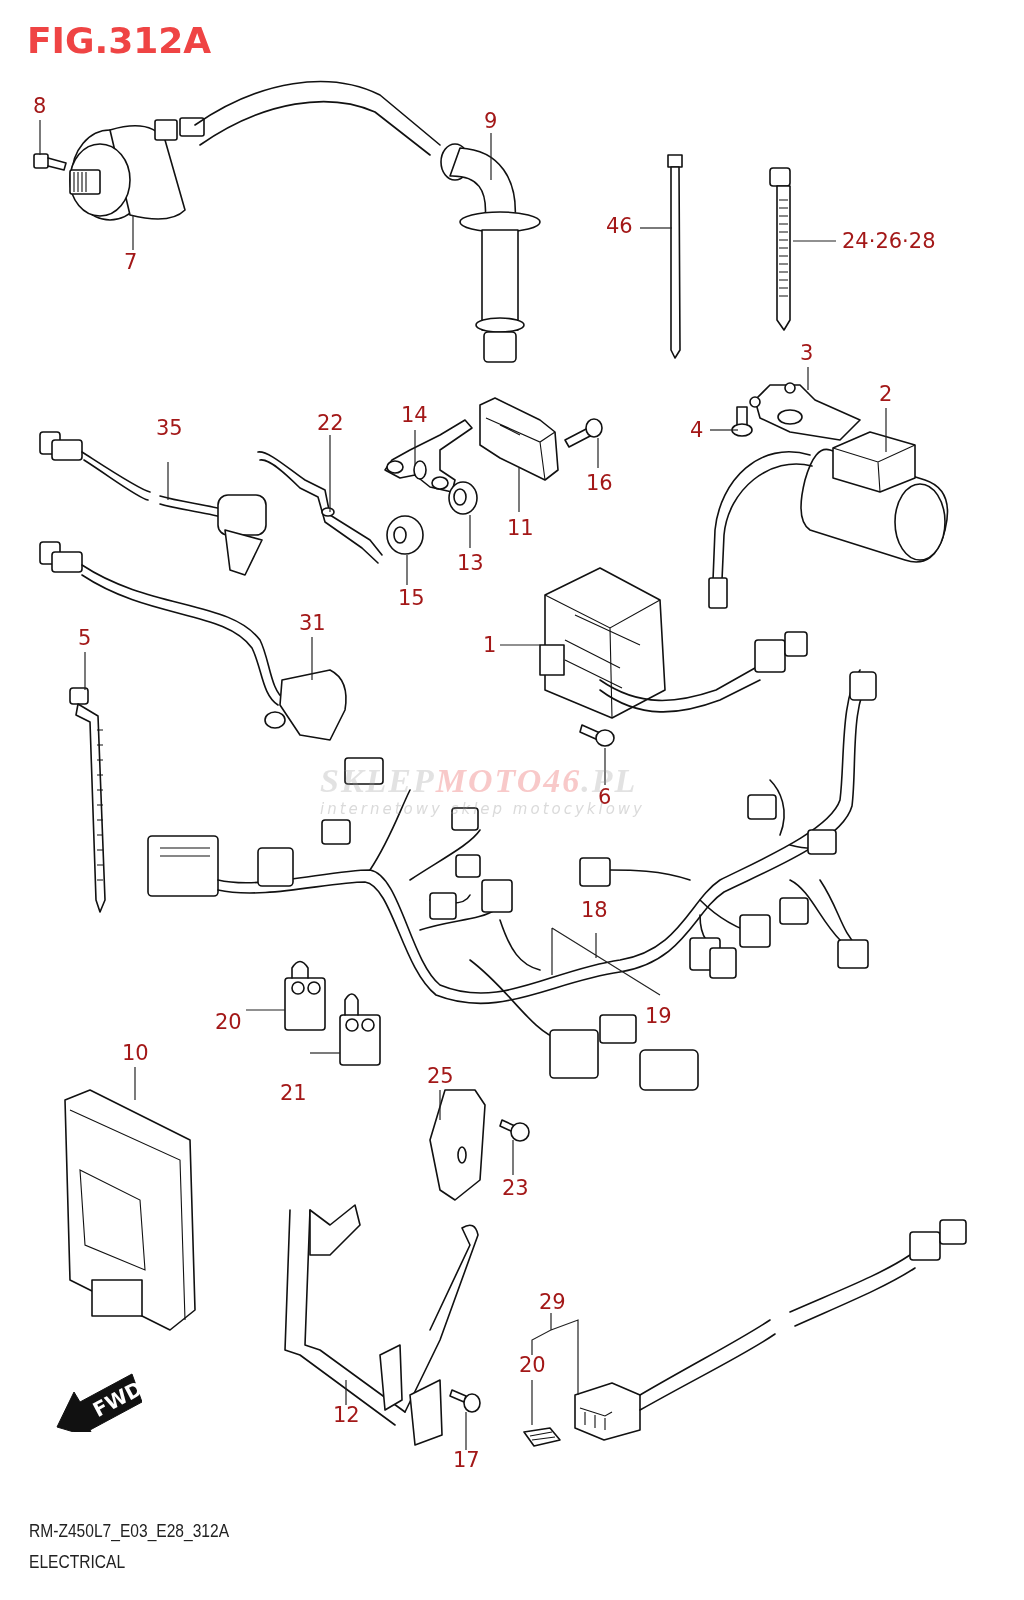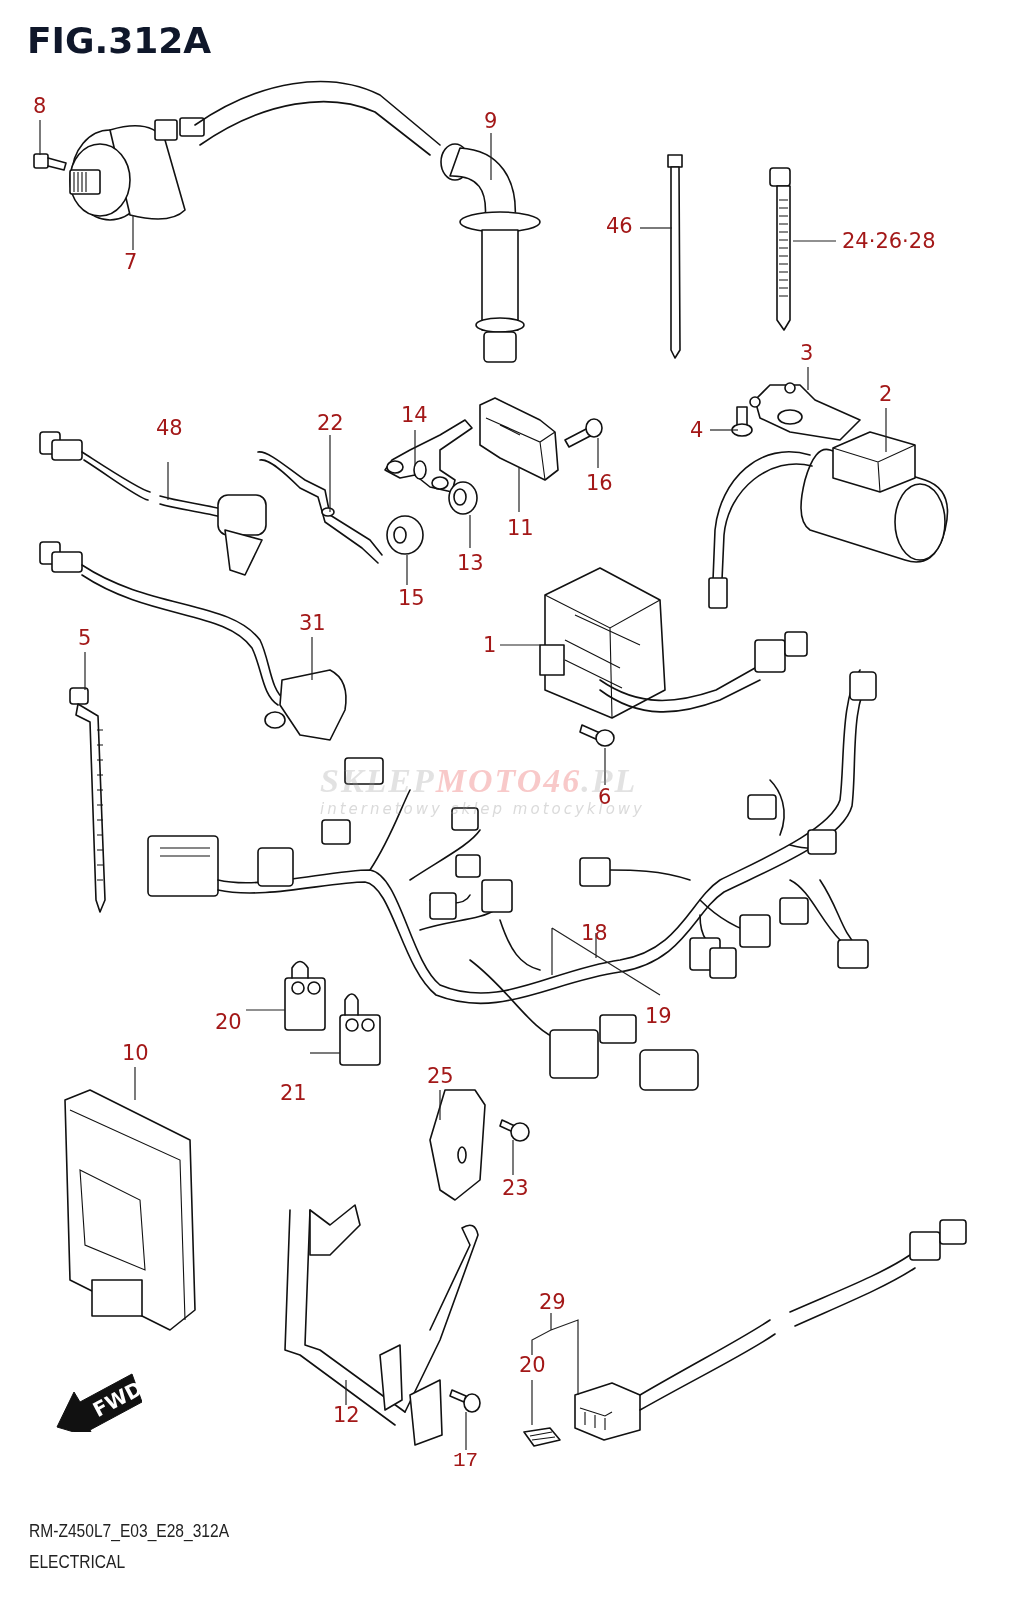--- a/index.html
+++ b/index.html
@@ -1,17 +1,17 @@
 <!DOCTYPE html>
 <html><head>
 <meta charset="utf-8">
 <style>
   html, body { margin:0; padding:0; background:#ffffff; }
   body { width:1024px; height:1600px; position:relative; overflow:hidden; font-family:"Liberation Sans", sans-serif; }
-  #fig-title { position:absolute; left:27px; top:20px; font-family:"DejaVu Sans", sans-serif; font-weight:bold; font-size:36px; color:#0f172a; letter-spacing:0px; }
+  #fig-title { position:absolute; left:27px; top:20px; font-family:"DejaVu Sans", sans-serif; font-weight:bold; font-size:36px; color:#ef4444; letter-spacing:0px; }
   #footer-code { position:absolute; left:29px; top:1520px; font-family:"Liberation Sans", sans-serif; font-size:19px; color:#222; transform:scaleX(0.82); transform-origin:left top; }
   #footer-name { position:absolute; left:29px; top:1551px; font-family:"Liberation Sans", sans-serif; font-size:19px; color:#222; transform:scaleX(0.82); transform-origin:left top; }
   svg#diagram { position:absolute; left:0; top:0; }
   .ln { fill:none; stroke:#111; stroke-width:1.6; stroke-linecap:round; stroke-linejoin:round; }
   .ln-thin { fill:none; stroke:#111; stroke-width:1.1; }
   .part { fill:#fff; stroke:#111; stroke-width:1.6; stroke-linejoin:round; }
   .leader { fill:none; stroke:#222; stroke-width:1.2; }
   .callout { position:absolute; font-family:"DejaVu Sans", sans-serif; font-size:21px; color:#a31818; line-height:1; white-space:nowrap; }
   #watermark { position:absolute; left:320px; top:762px; pointer-events:none; }
   #wm-main { font-family:Liberation Serif, serif; font-style:italic; font-weight:bold; font-size:34px; letter-spacing:2px; color:rgba(150,150,150,0.28); }
@@ -294,40 +294,40 @@
 <div class="callout" style="left: 33px; top: 96px; color: rgb(163, 24, 24);">8</div>
 <div class="callout" style="left: 124px; top: 252px; color: rgb(163, 24, 24);">7</div>
 <div class="callout" style="left: 484px; top: 111px; color: rgb(163, 24, 24);">9</div>
 <div class="callout" style="left: 606px; top: 216px; color: rgb(163, 24, 24);">46</div>
 <div class="callout" style="left: 842px; top: 231px; color: rgb(163, 24, 24);">24·26·28</div>
 <div class="callout" style="left: 800px; top: 343px; color: rgb(163, 24, 24);">3</div>
 <div class="callout" style="left: 690px; top: 420px; color: rgb(163, 24, 24);">4</div>
 <div class="callout" style="left: 879px; top: 384px; color: rgb(163, 24, 24);">2</div>
 <div class="callout" style="left: 401px; top: 405px; color: rgb(163, 24, 24);">14</div>
 <div class="callout" style="left: 317px; top: 413px; color: rgb(163, 24, 24);">22</div>
-<div class="callout" style="left: 156px; top: 418px; color: rgb(163, 24, 24);">48</div>
+<div class="callout" style="left: 156px; top: 418px; color: rgb(163, 24, 24);">35</div>
 <div class="callout" style="left: 586px; top: 473px; color: rgb(163, 24, 24);">16</div>
 <div class="callout" style="left: 507px; top: 518px; color: rgb(163, 24, 24);">11</div>
 <div class="callout" style="left: 457px; top: 553px; color: rgb(163, 24, 24);">13</div>
 <div class="callout" style="left: 398px; top: 588px; color: rgb(163, 24, 24);">15</div>
 <div class="callout" style="left: 299px; top: 613px; color: rgb(163, 24, 24);">31</div>
 <div class="callout" style="left: 78px; top: 628px; color: rgb(163, 24, 24);">5</div>
 <div class="callout" style="left: 483px; top: 635px; color: rgb(163, 24, 24);">1</div>
 <div class="callout" style="left: 598px; top: 787px; color: rgb(163, 24, 24);">6</div>
-<div class="callout" style="left: 581px; top: 923px; color: rgb(163, 24, 24);">18</div>
+<div class="callout" style="left: 581px; top: 900px; color: rgb(163, 24, 24);">18</div>
 <div class="callout" style="left: 645px; top: 1006px; color: rgb(163, 24, 24);">19</div>
 <div class="callout" style="left: 215px; top: 1000px; color: rgb(163, 24, 24); margin-top: 12px;">20</div>
 <div class="callout" style="left: 280px; top: 1043px; color: rgb(163, 24, 24); margin-top: 40px;">21</div>
 <div class="callout" style="left: 122px; top: 1043px; color: rgb(163, 24, 24);">10</div>
 <div class="callout" style="left: 427px; top: 1066px; color: rgb(163, 24, 24);">25</div>
 <div class="callout" style="left: 502px; top: 1178px; color: rgb(163, 24, 24);">23</div>
 <div class="callout" style="left: 539px; top: 1292px; color: rgb(163, 24, 24);">29</div>
 <div class="callout" style="left: 519px; top: 1355px; color: rgb(163, 24, 24);">20</div>
 <div class="callout" style="left: 333px; top: 1405px; color: rgb(163, 24, 24);">12</div>
-<div class="callout" style="left: 453px; top: 1450px; color: rgb(163, 24, 24); font-family: Liberation Mono, monospace;">17</div>
+<div class="callout" style="left: 453px; top: 1450px; color: rgb(163, 24, 24);">17</div>
 
 <div id="watermark">
   <div id="wm-main"><span>SKLEP</span><span class="red">MOTO46</span><span>.PL</span></div>
   <div id="wm-sub">internetowy sklep motocyklowy</div>
 </div>
 
 <svg id="fwd" viewBox="0 0 90 80">
   <path d="M5 75 L22 40 L28 50 L80 22 L90 50 L38 78 L42 86 Z" fill="#111" stroke="#111" stroke-width="1"></path>
   <text x="42" y="60" fill="#fff" font-family="DejaVu Sans, sans-serif" font-size="20" font-weight="bold" transform="rotate(-28 55 55)">FWD</text>
 </svg>

